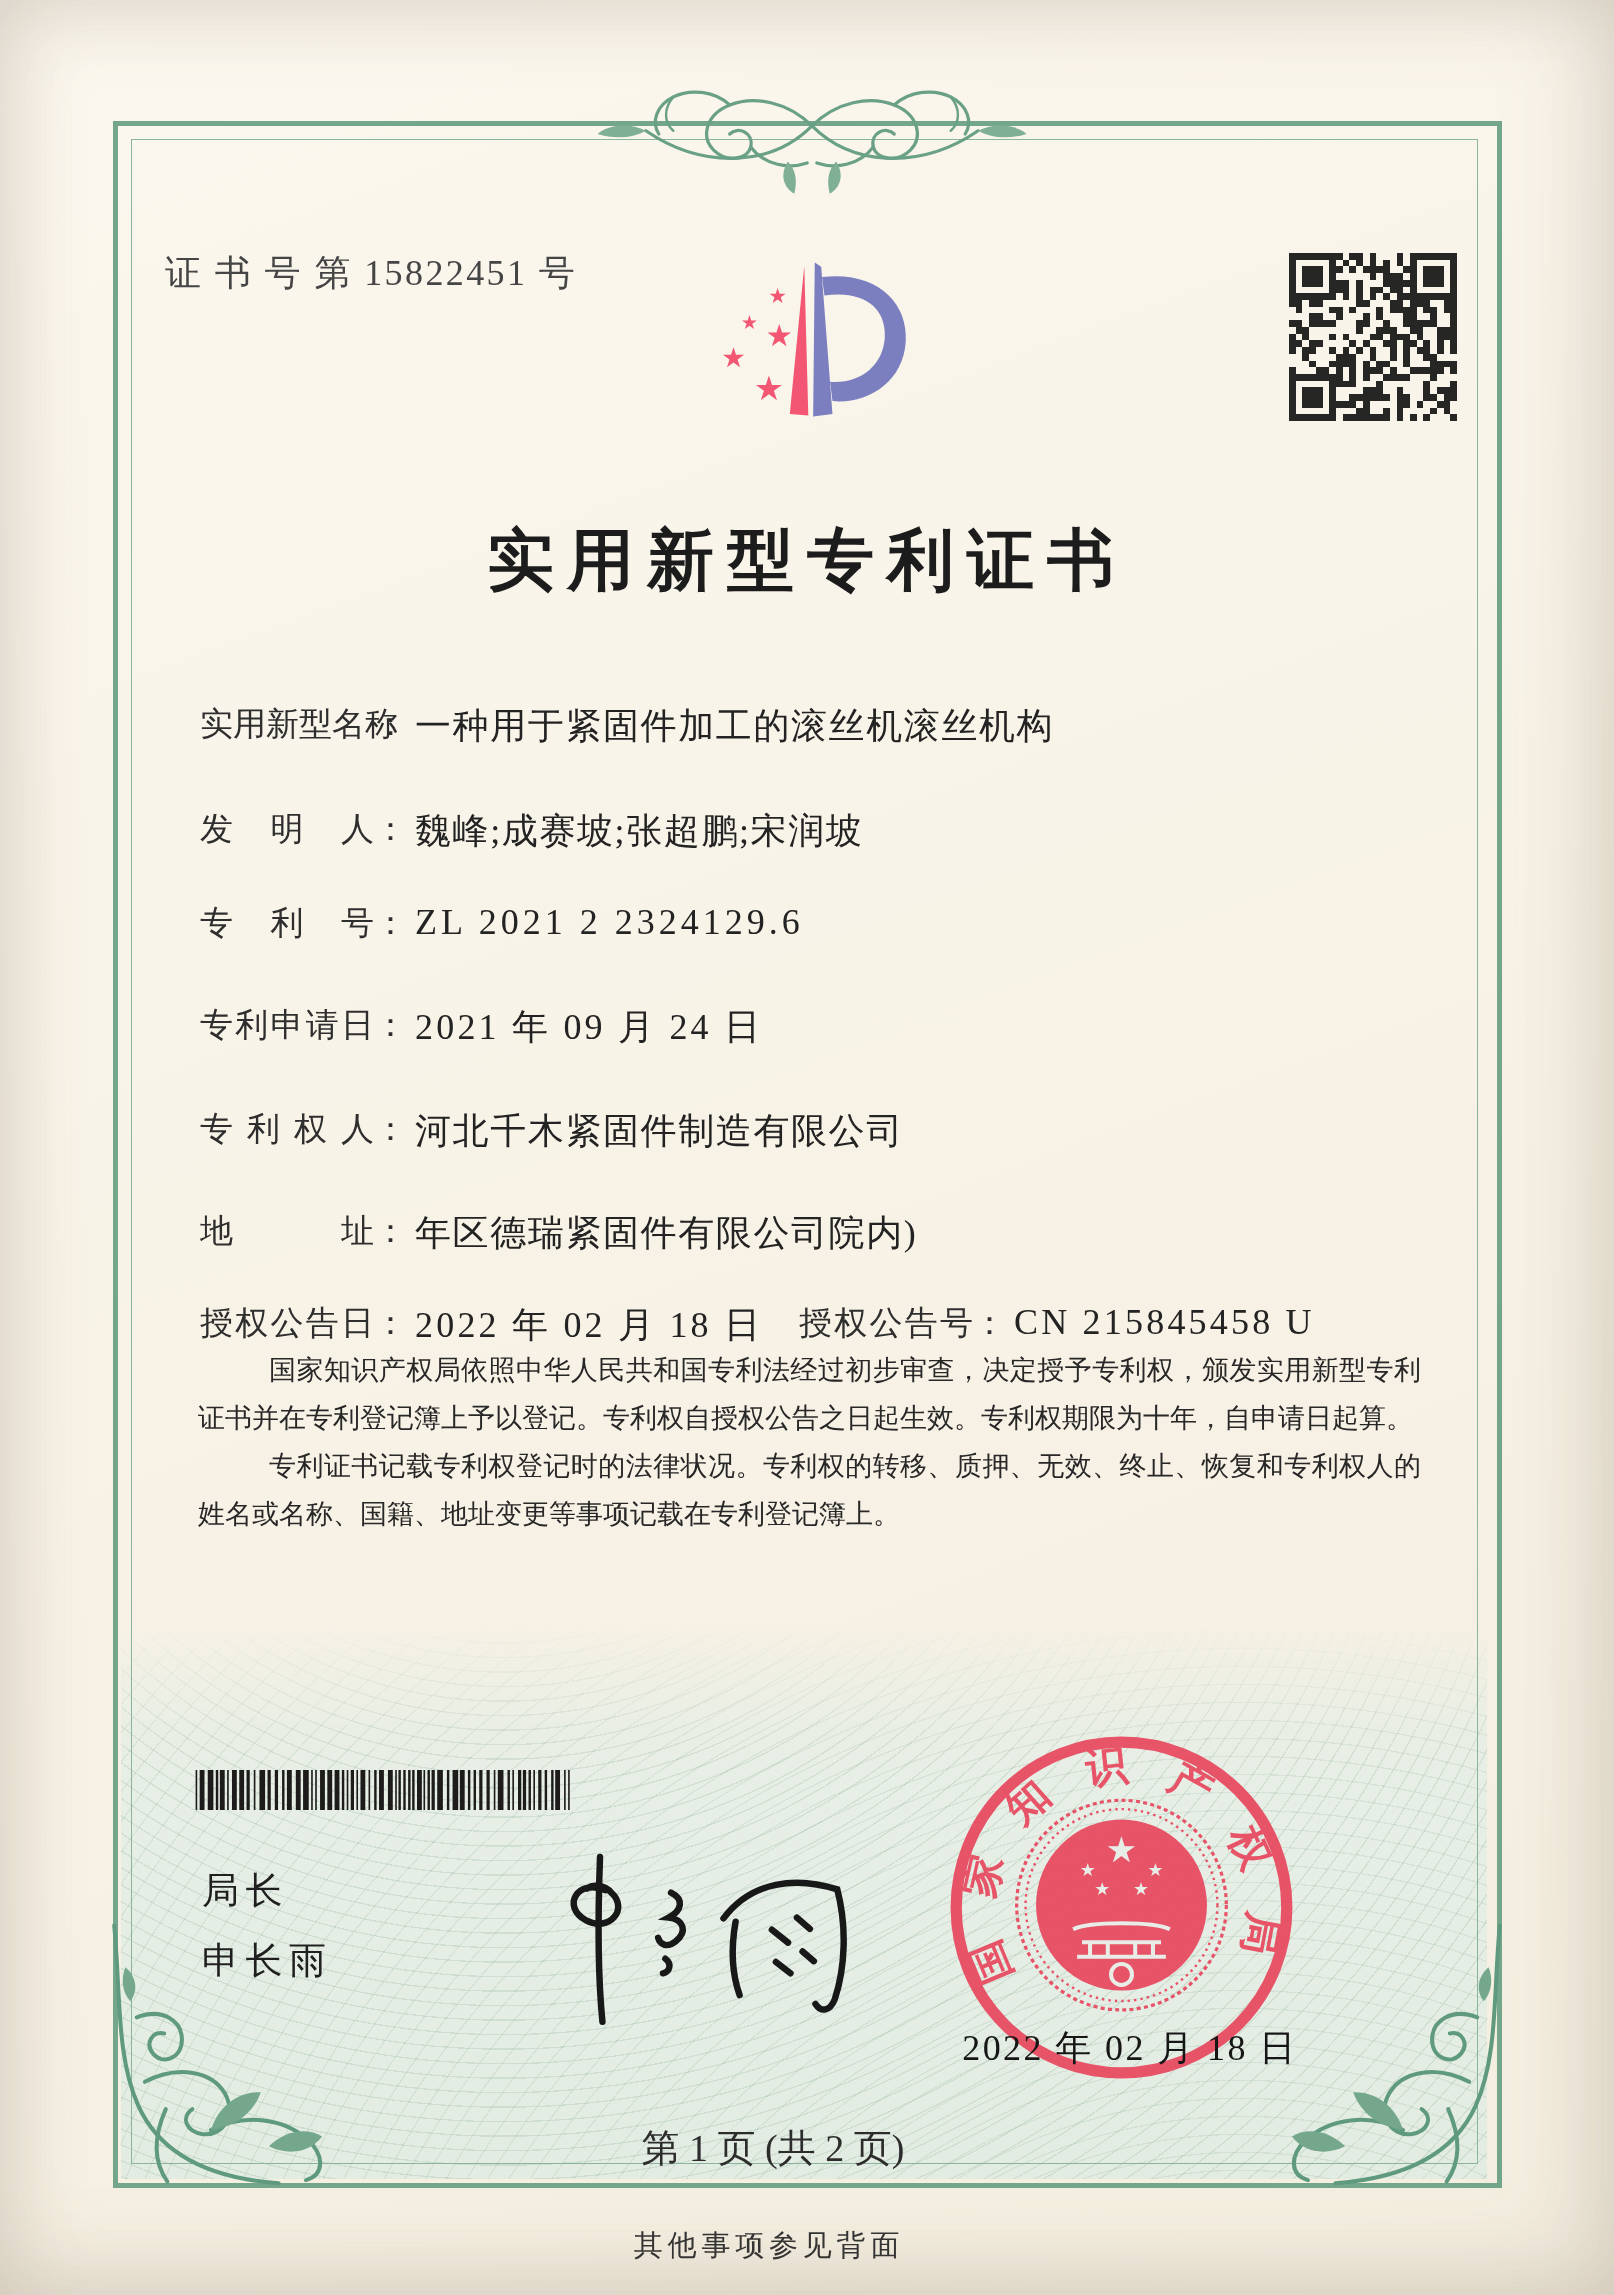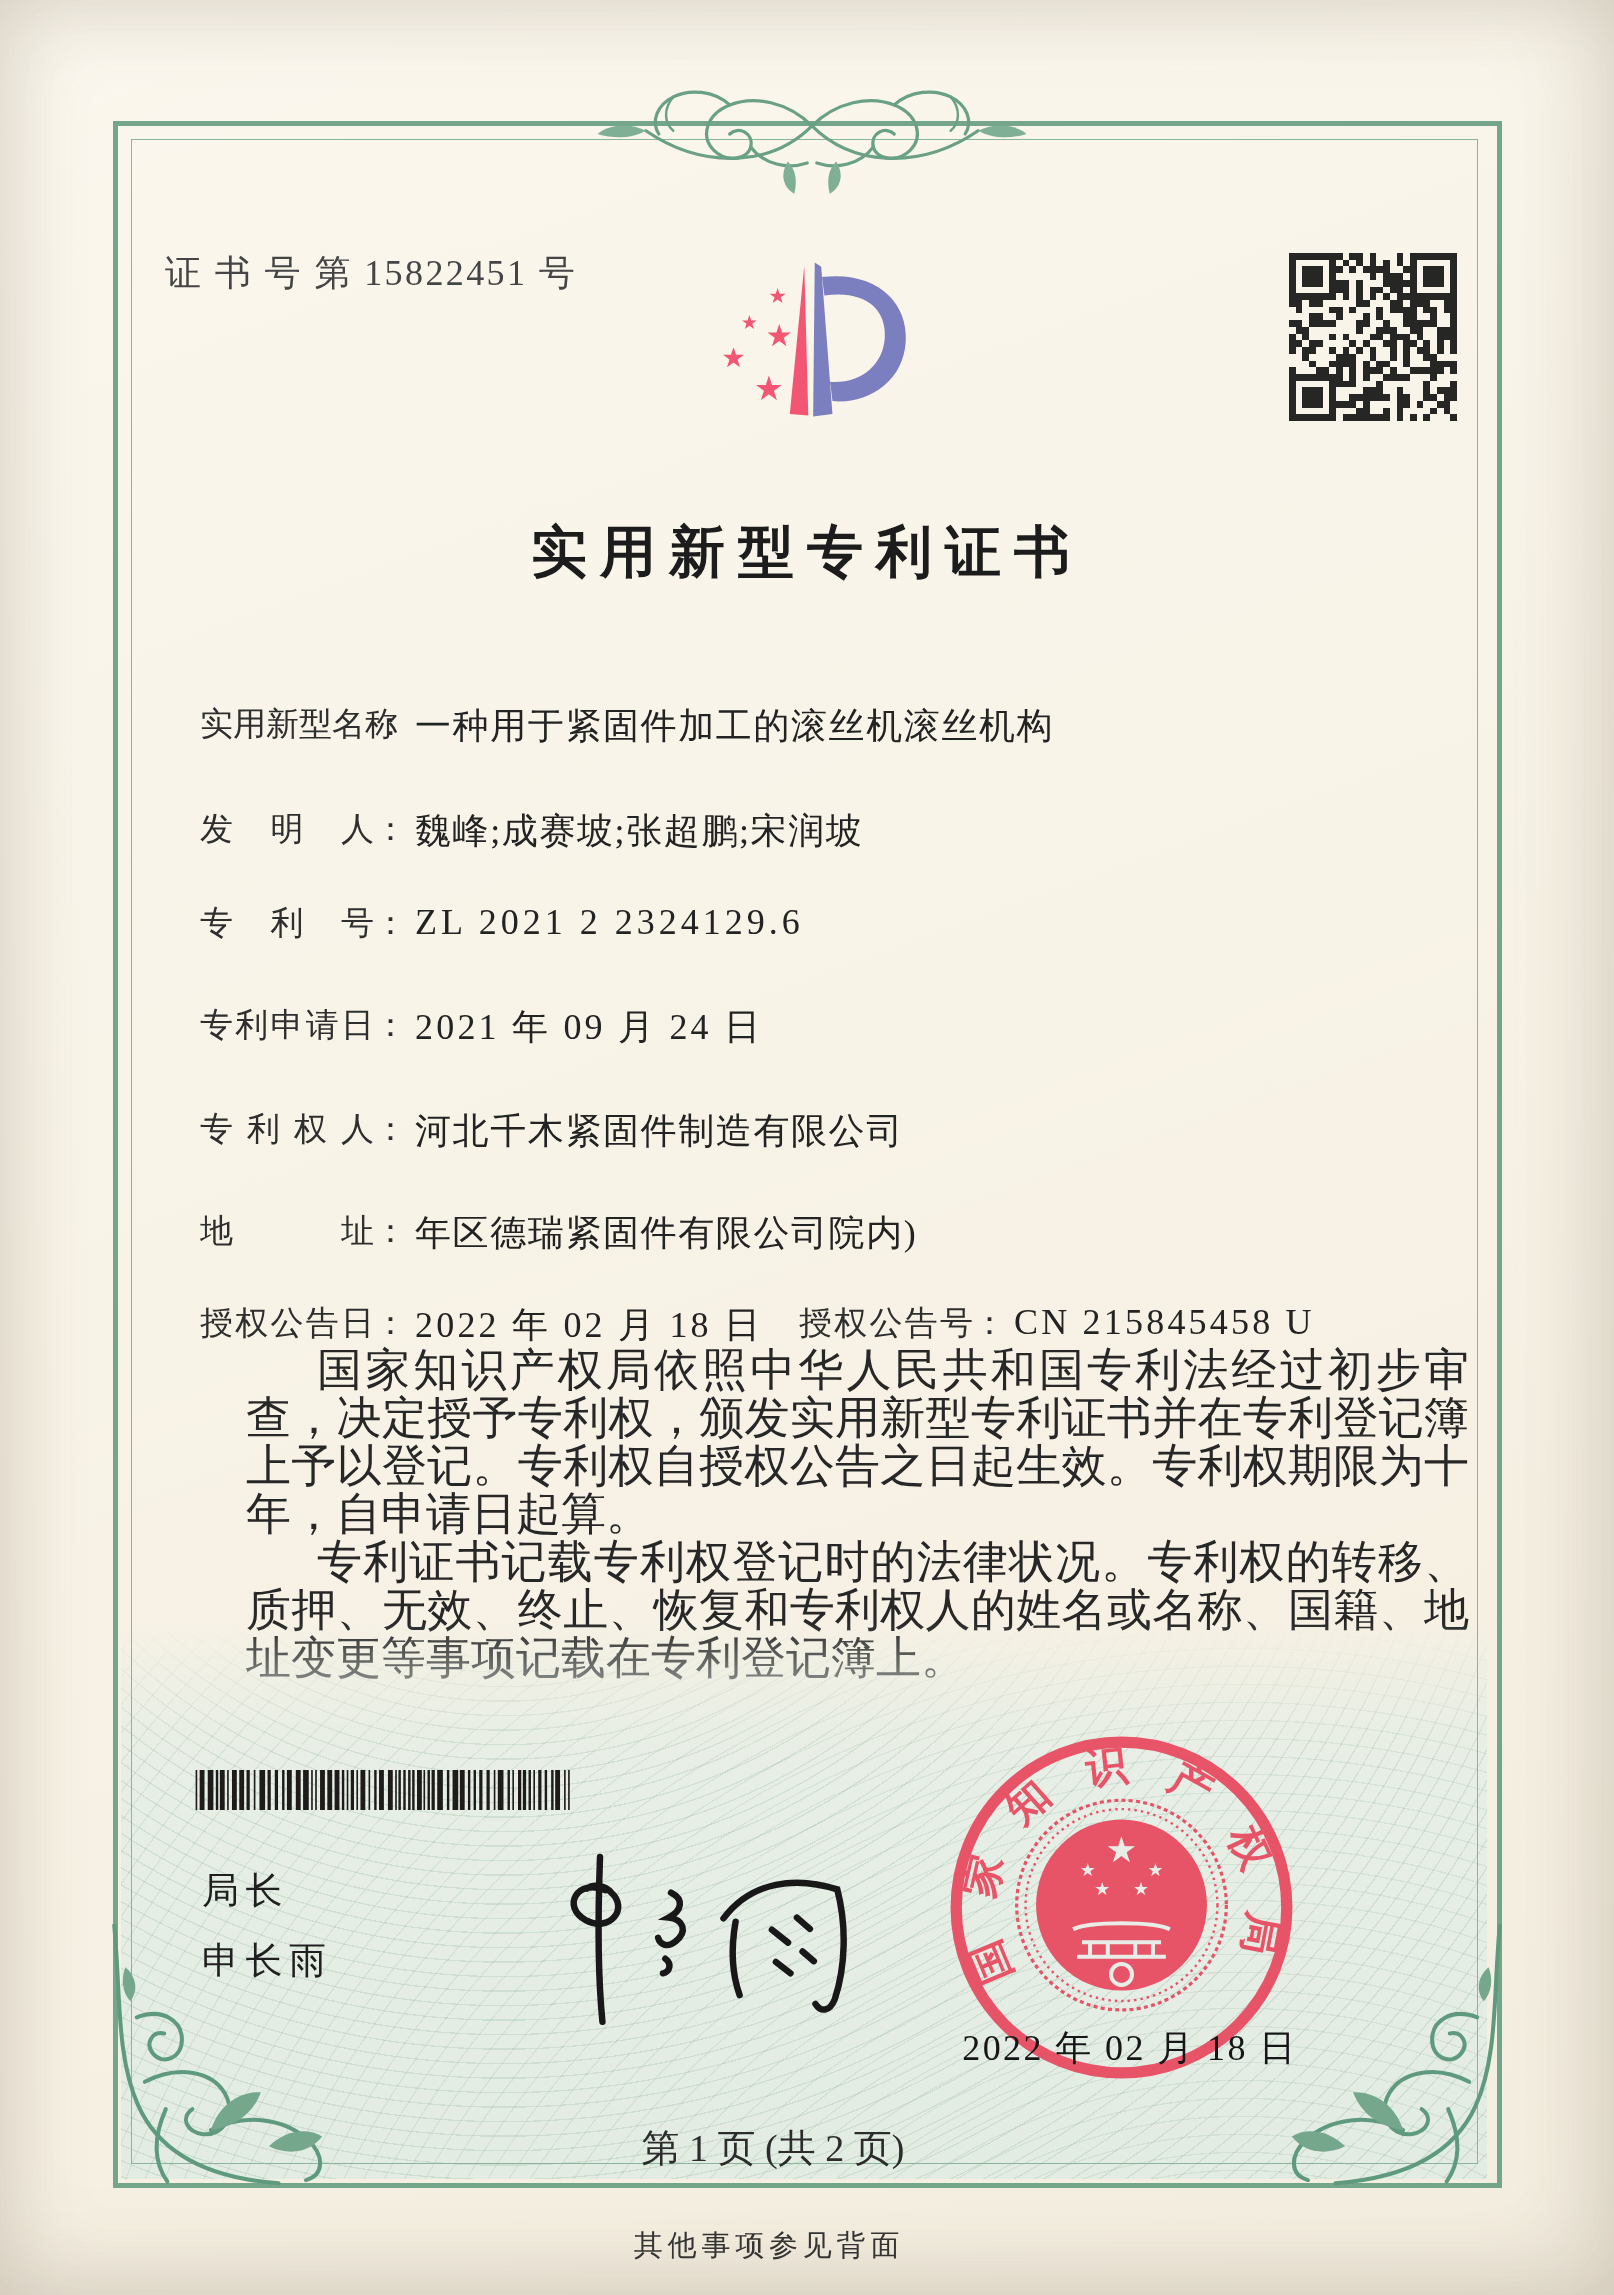--- a/index.html
+++ b/index.html
@@ -20,34 +20,34 @@
         background:linear-gradient(180deg, rgba(231,238,229,0) 0px, rgba(231,238,229,.85) 105px, #e6eee6 186px, #e3ecE3 100%);}
   .green-zone .waves{position:absolute;inset:0;
         background-image:
           repeating-radial-gradient(1049px circle at 28% -371px, rgba(105,150,120,.17) 0 1.3px, rgba(0,0,0,0) 1.3px 14.5px),
           repeating-radial-gradient(1211px circle at 82% 1017px, rgba(105,150,120,.13) 0 1.3px, rgba(0,0,0,0) 1.3px 18px);
         -webkit-mask-image:linear-gradient(180deg,transparent 0,#000 129px);
         mask-image:linear-gradient(180deg,transparent 0,#000 129px);}
 
   .txt{position:absolute;color:#2b2b2b;}
   .cert-no{left:165px;top:249px;font-size:36px;letter-spacing:2.4px;color:#454545;}
-  .title{left:0;top:515px;width:1614px;text-align:center;font-size:56px;font-weight:bold;
+  .title{left:0;top:515px;width:1614px;text-align:center;font-size:67px;font-weight:bold;
          letter-spacing:13px;color:#1c1c1c;}
 
   .row{position:absolute;left:200px;font-size:36px;white-space:nowrap;}
   .f-label{display:inline-block;width:174px;text-align:justify;text-align-last:justify;
            font-size:33px;color:#2e2e2e;vertical-align:top;}
   .colon{display:inline-block;font-size:33px;color:#2e2e2e;vertical-align:top;}
   .f-value{display:inline-block;margin-left:8px;letter-spacing:1.6px;color:#232323;vertical-align:top;white-space:pre;}
   .addr-val{white-space:normal;width:952px;line-height:49px;}
   .addr-val span{display:block;white-space:pre;}
   .grant-right{position:absolute;left:599px;top:0;}
 
-  .paras{position:absolute;left:198px;top:1346px;width:1223px;font-size:45px;line-height:48px;
-         color:#272727;text-align:justify;margin-left:48px;}
+  .paras{position:absolute;left:198px;top:1346px;width:1223px;font-size:27px;line-height:48px;
+         color:#272727;text-align:justify;}
   .paras p{margin:0;text-indent:71px;}
 
   .barcode{position:absolute;left:194px;top:1770px;width:383px;height:40px;z-index:8;}
   .sig-title{left:202px;top:1866px;font-size:37px;letter-spacing:6.5px;color:#1f1f1f;
              font-family:"Liberation Sans",sans-serif;font-weight:400;z-index:8;}
   .sig-name{left:202px;top:1936px;font-size:37px;letter-spacing:6.5px;color:#1f1f1f;
             font-family:"Liberation Sans",sans-serif;font-weight:400;z-index:8;}
   .signature{position:absolute;left:529px;top:1844px;z-index:9;}
 
   .seal{position:absolute;left:932px;top:1718px;z-index:10;opacity:.93;}

